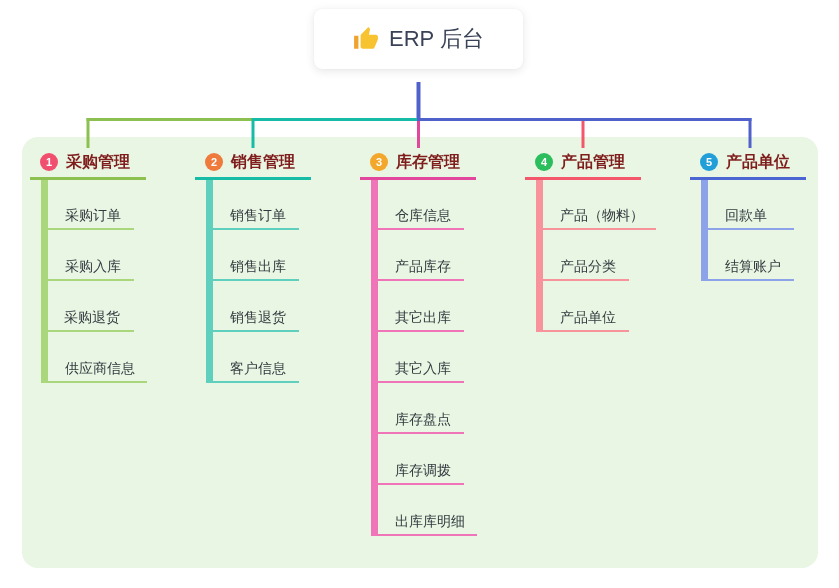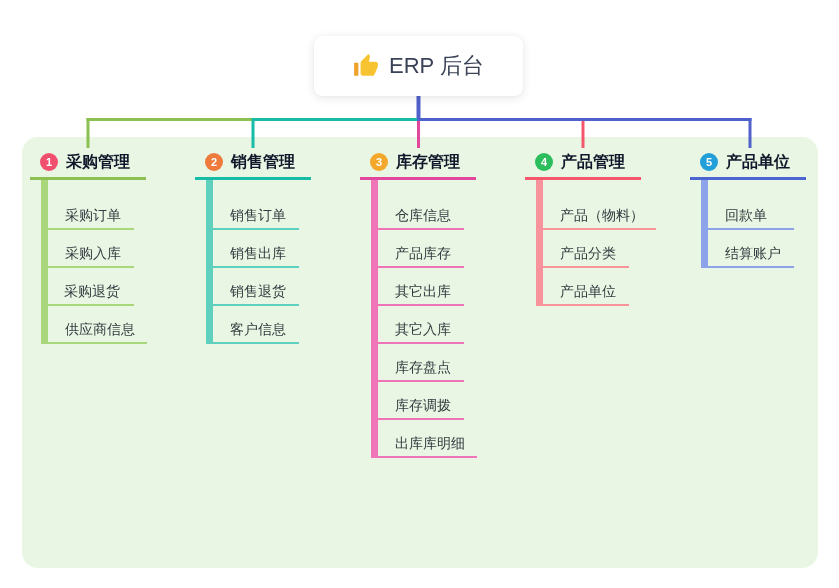--- a/index.html
+++ b/index.html
@@ -4,21 +4,21 @@
 <style>
   html,body{margin:0;padding:0;}
   body{
     width:839px;height:588px;position:relative;overflow:hidden;
     background:#ffffff;
     font-family:"Liberation Sans","DejaVu Sans",sans-serif;
   }
   .canvas{position:absolute;inset:0;}
   
   .root-node{
-    position:absolute;left:314px;top:36px;width:209px;height:60px;
+    position:absolute;left:314px;top:9px;width:209px;height:60px;
     background:#ffffff;border-radius:8px;
     box-shadow:0 2px 10px rgba(0,0,0,.10),0 0 1px rgba(0,0,0,.08);
     display:flex;align-items:center;justify-content:center;gap:10px;
     font-size:22px;font-weight:500;color:#3a4257;
     z-index:3;
   }
   .thumb-icon{display:inline-flex;width:26px;height:26px;}
   
   .connectors{position:absolute;left:0;top:0;z-index:2;pointer-events:none;}
   
@@ -32,26 +32,26 @@
     border-bottom:3px solid #888;
     display:flex;align-items:center;gap:8px;
     padding-left:10px;
   }
   .badge{
     width:18px;height:18px;border-radius:50%;
     color:#fff;font-size:11px;font-weight:bold;
     display:flex;align-items:center;justify-content:center;
     flex:0 0 auto;
   }
-  .branch-title{font-size:16px;font-weight:bold;color:#0f172a;white-space:nowrap;}
+  .branch-title{font-size:16px;font-weight:bold;color:#7f1d1d;white-space:nowrap;}
   .branch-children{
     margin-left:11px;border-left:7px solid #0ea5e9;
   }
   .child{
-    box-sizing:border-box;height:38px;
+    box-sizing:border-box;height:51px;
     width:max-content;min-width:86px;
     border-bottom:2px solid #888;
     display:flex;align-items:flex-end;
     padding:0 12px 4px 17px;
   }
   .child:first-child{height:49.5px;}
   .child span{font-size:14px;color:#333a40;white-space:nowrap;line-height:1.2;}
 </style>
 </head>
 <body>

